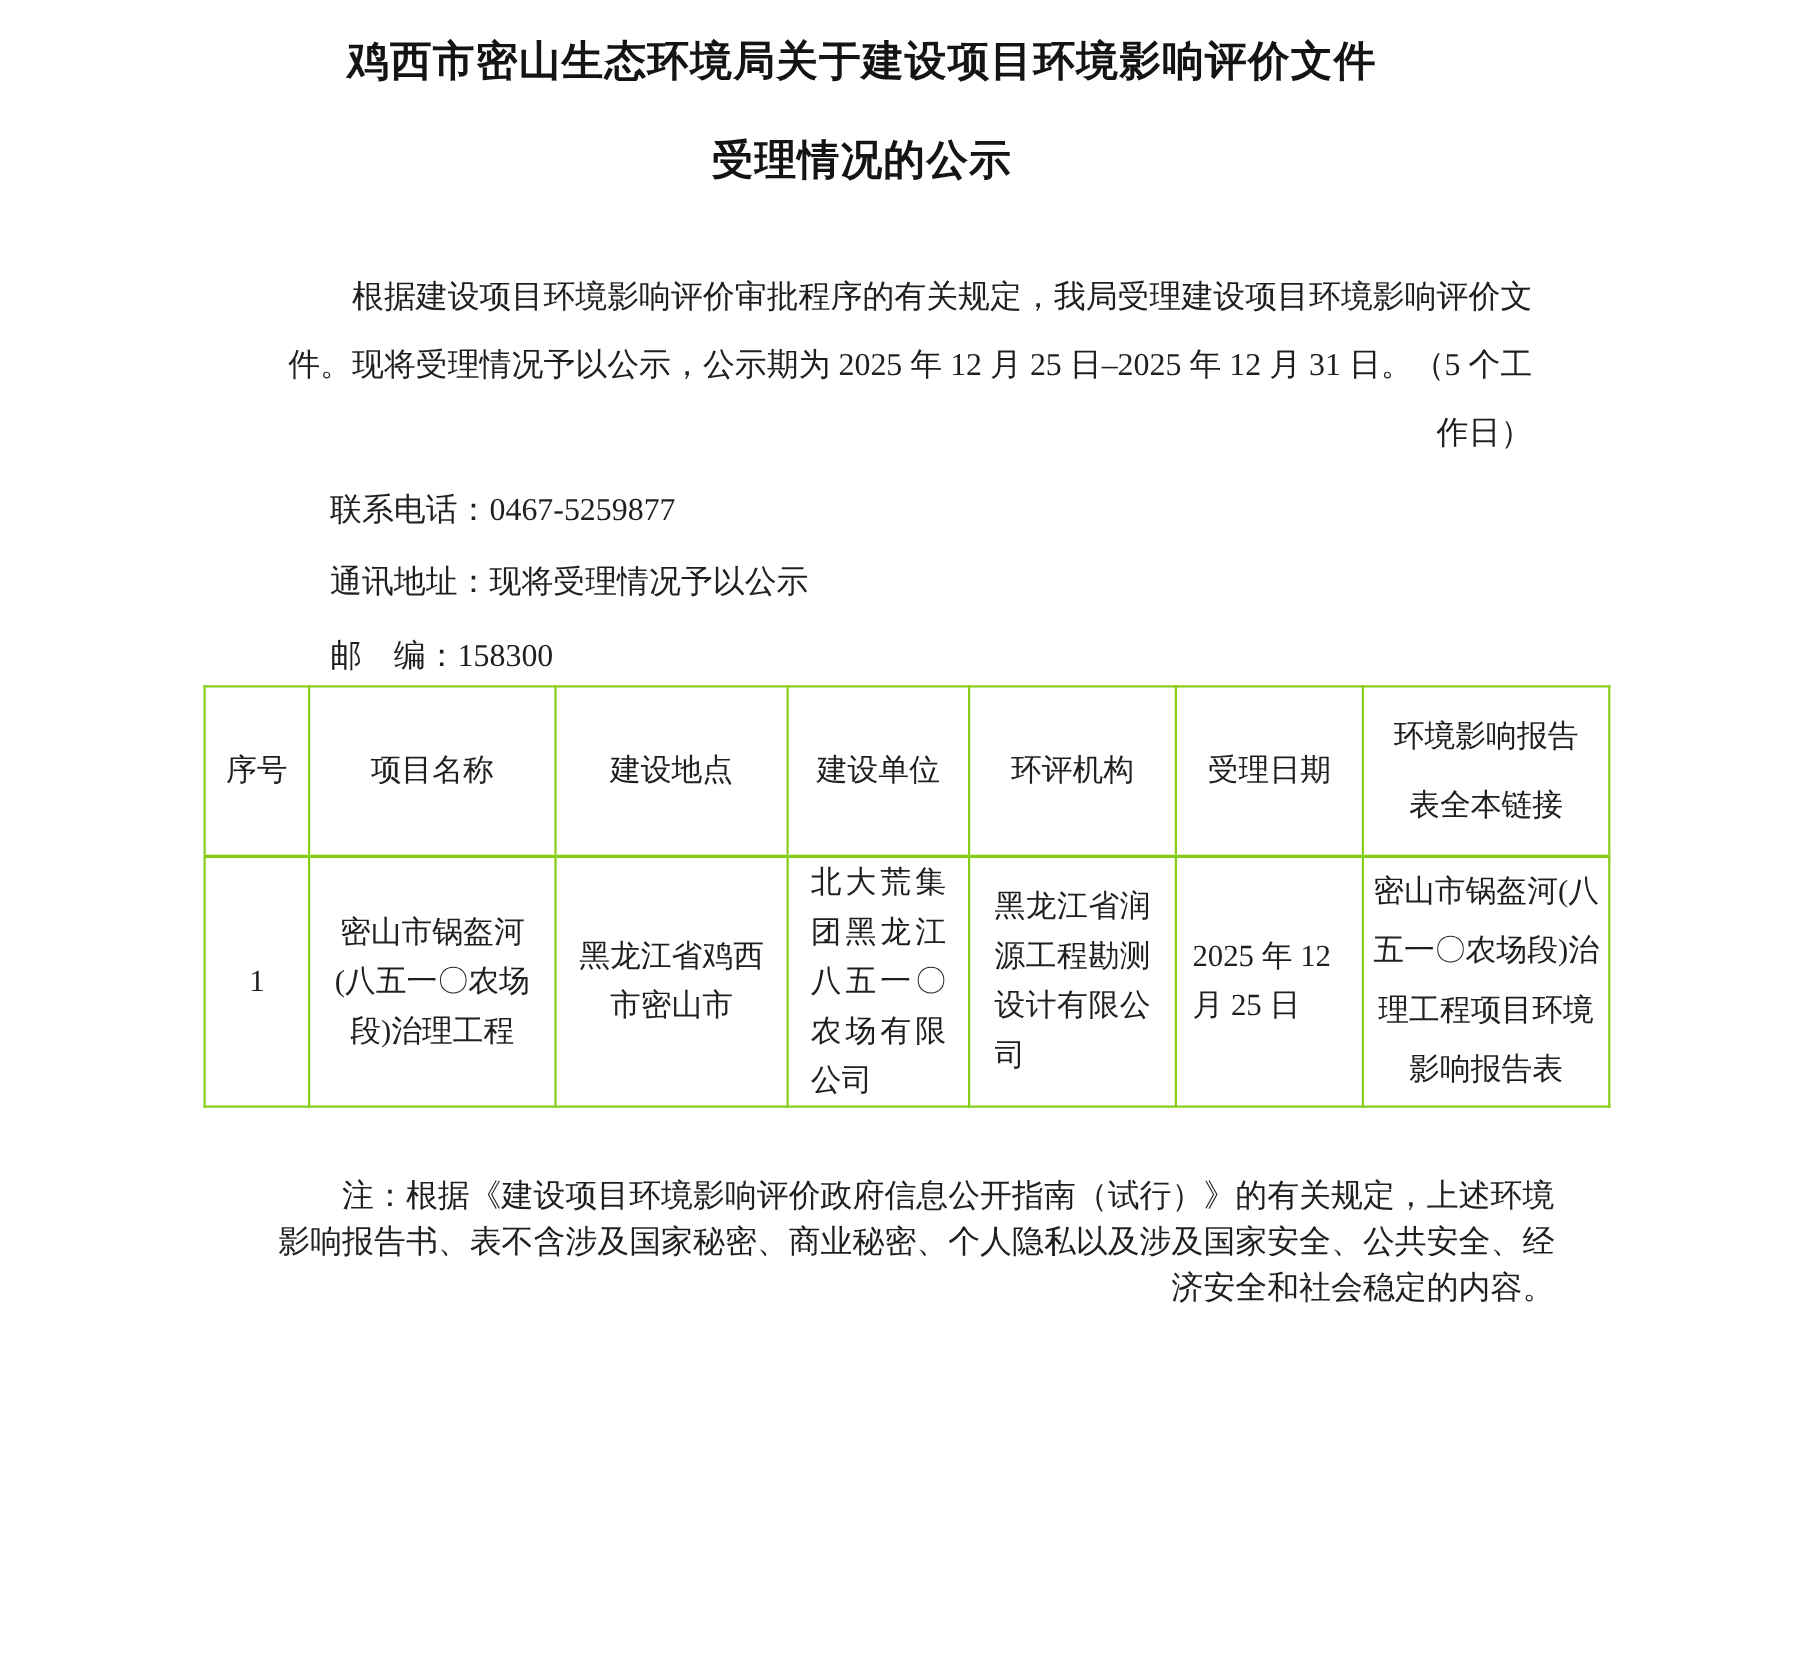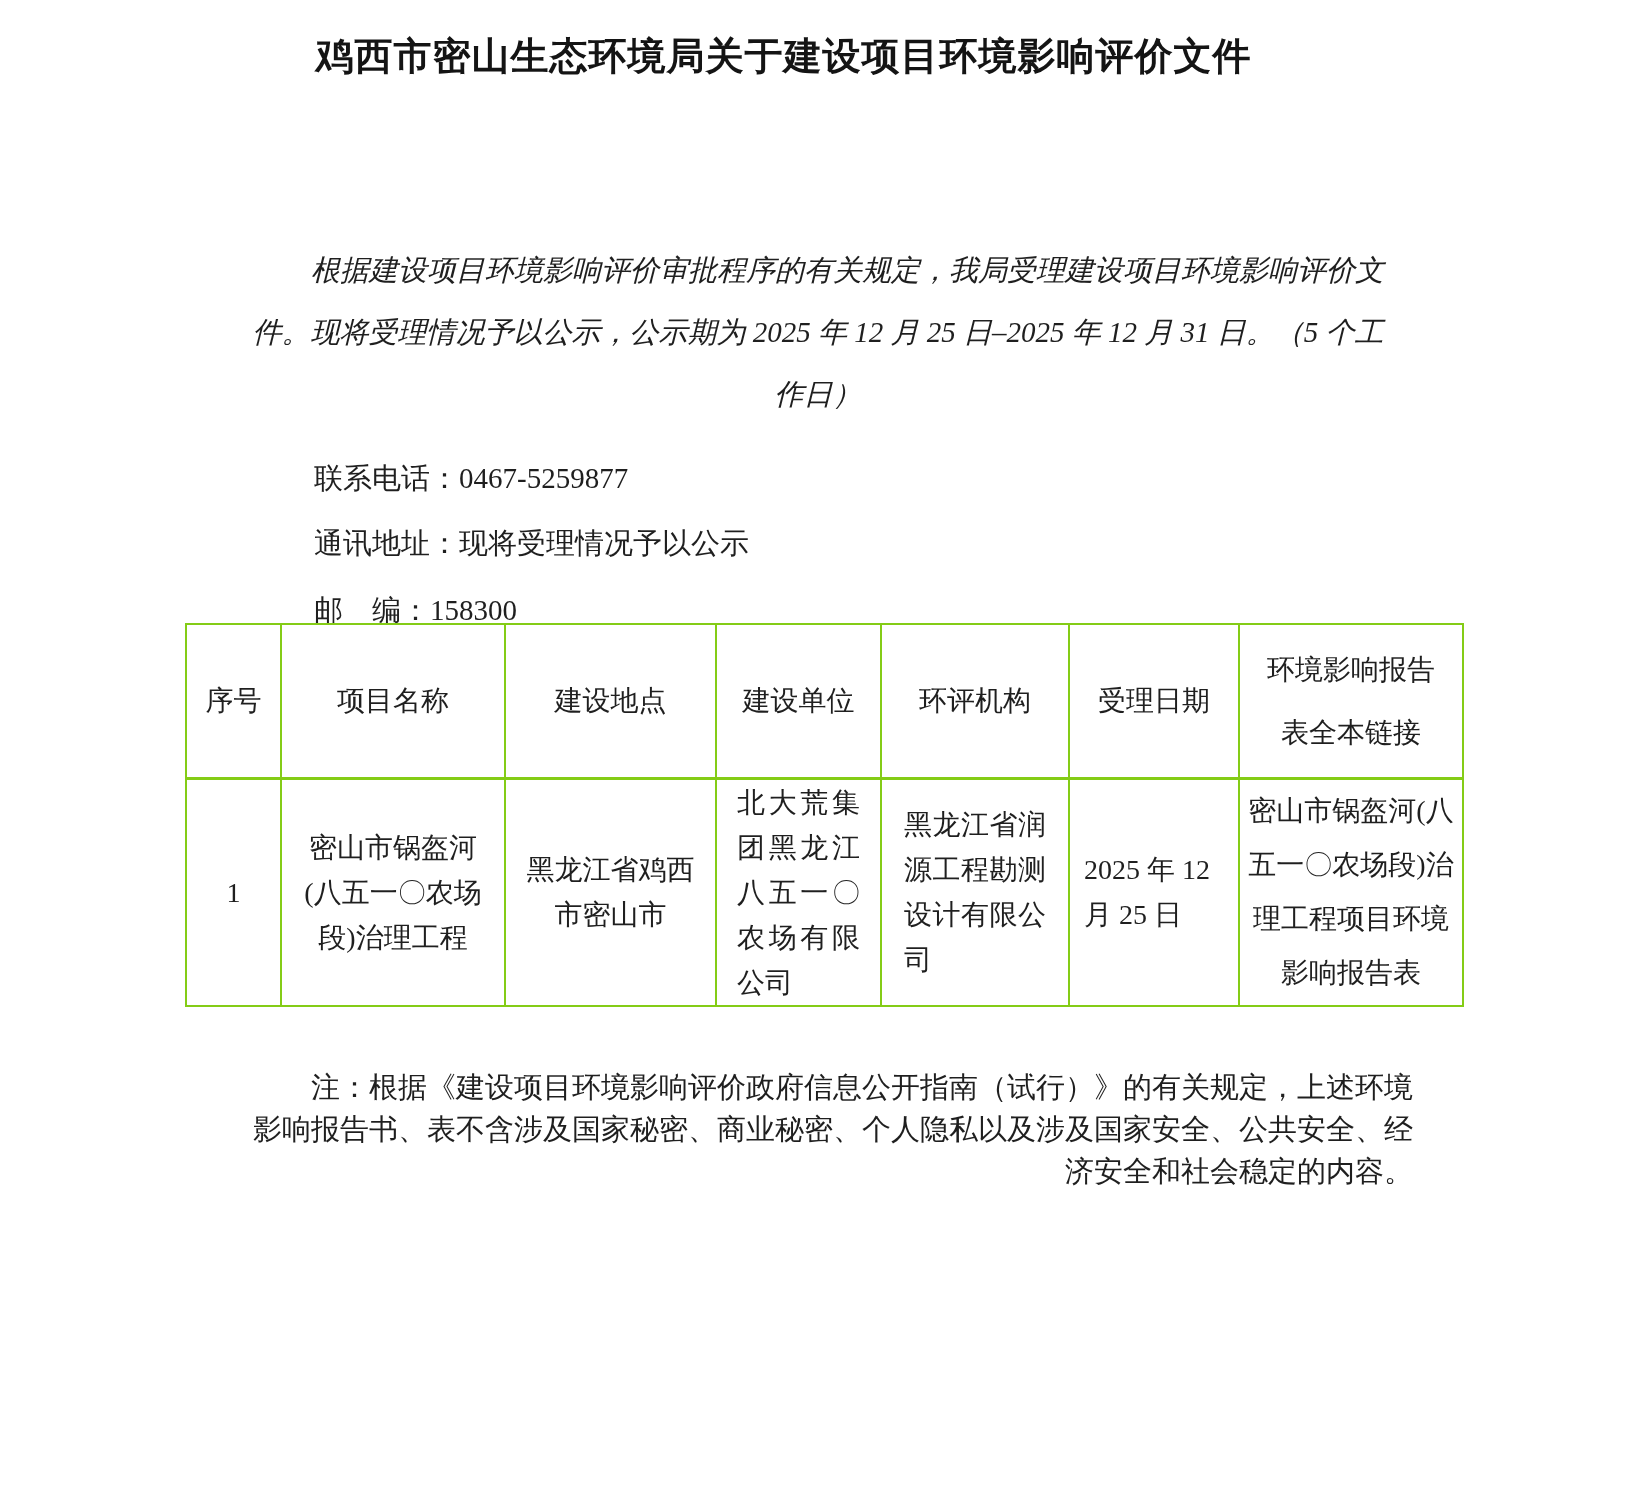--- a/index.html
+++ b/index.html
@@ -32,30 +32,29 @@
   .doc-title.line1 { top: 34px; }
   .doc-title.line2 { top: 124px; }
   .intro {
     position: absolute;
     top: 239px;
     left: 243px;
     width: 1150px;
     font-size: 29px;
     line-height: 62px;
     text-indent: 59px;
-    text-align: center;
+    text-align: right;
     margin: 0;
-    font-style: italic;
   }
   .contact {
     position: absolute;
     left: 300px;
     font-size: 29px;
     line-height: 34px;
-    margin: 14px;
+    margin: 0;
   }
   .contact.phone  { top: 447px; }
   .contact.addr   { top: 512px; }
   .contact.postal { top: 579px; }
   table.env-table {
     position: absolute;
     top: 623px;
     left: 185px;
     width: 1277px;
     border-collapse: collapse;
@@ -123,20 +122,21 @@
   }
   .signature .sig-date { margin-top: 26px; }
 </style>
 </head>
 <body>
 
 <div class="page">
 
   <div class="doc-title line1">鸡西市密山生态环境局关于建设项目环境影响评价文件</div>
 
+  <div class="doc-title line2">受理情况的公示</div>
 
   <p class="intro">根据建设项目环境影响评价审批程序的有关规定，我局受理建设项目环境影响评价文件。现将受理情况予以公示，公示期为 2025 年 12 月 25 日–2025 年 12 月 31 日。（5 个工作日）</p>
 
   <p class="contact phone">联系电话：0467-5259877</p>
 
   <p class="contact addr">通讯地址：现将受理情况予以公示</p>
 
   <p class="contact postal">邮　编：158300</p>
 
   <table class="env-table">

